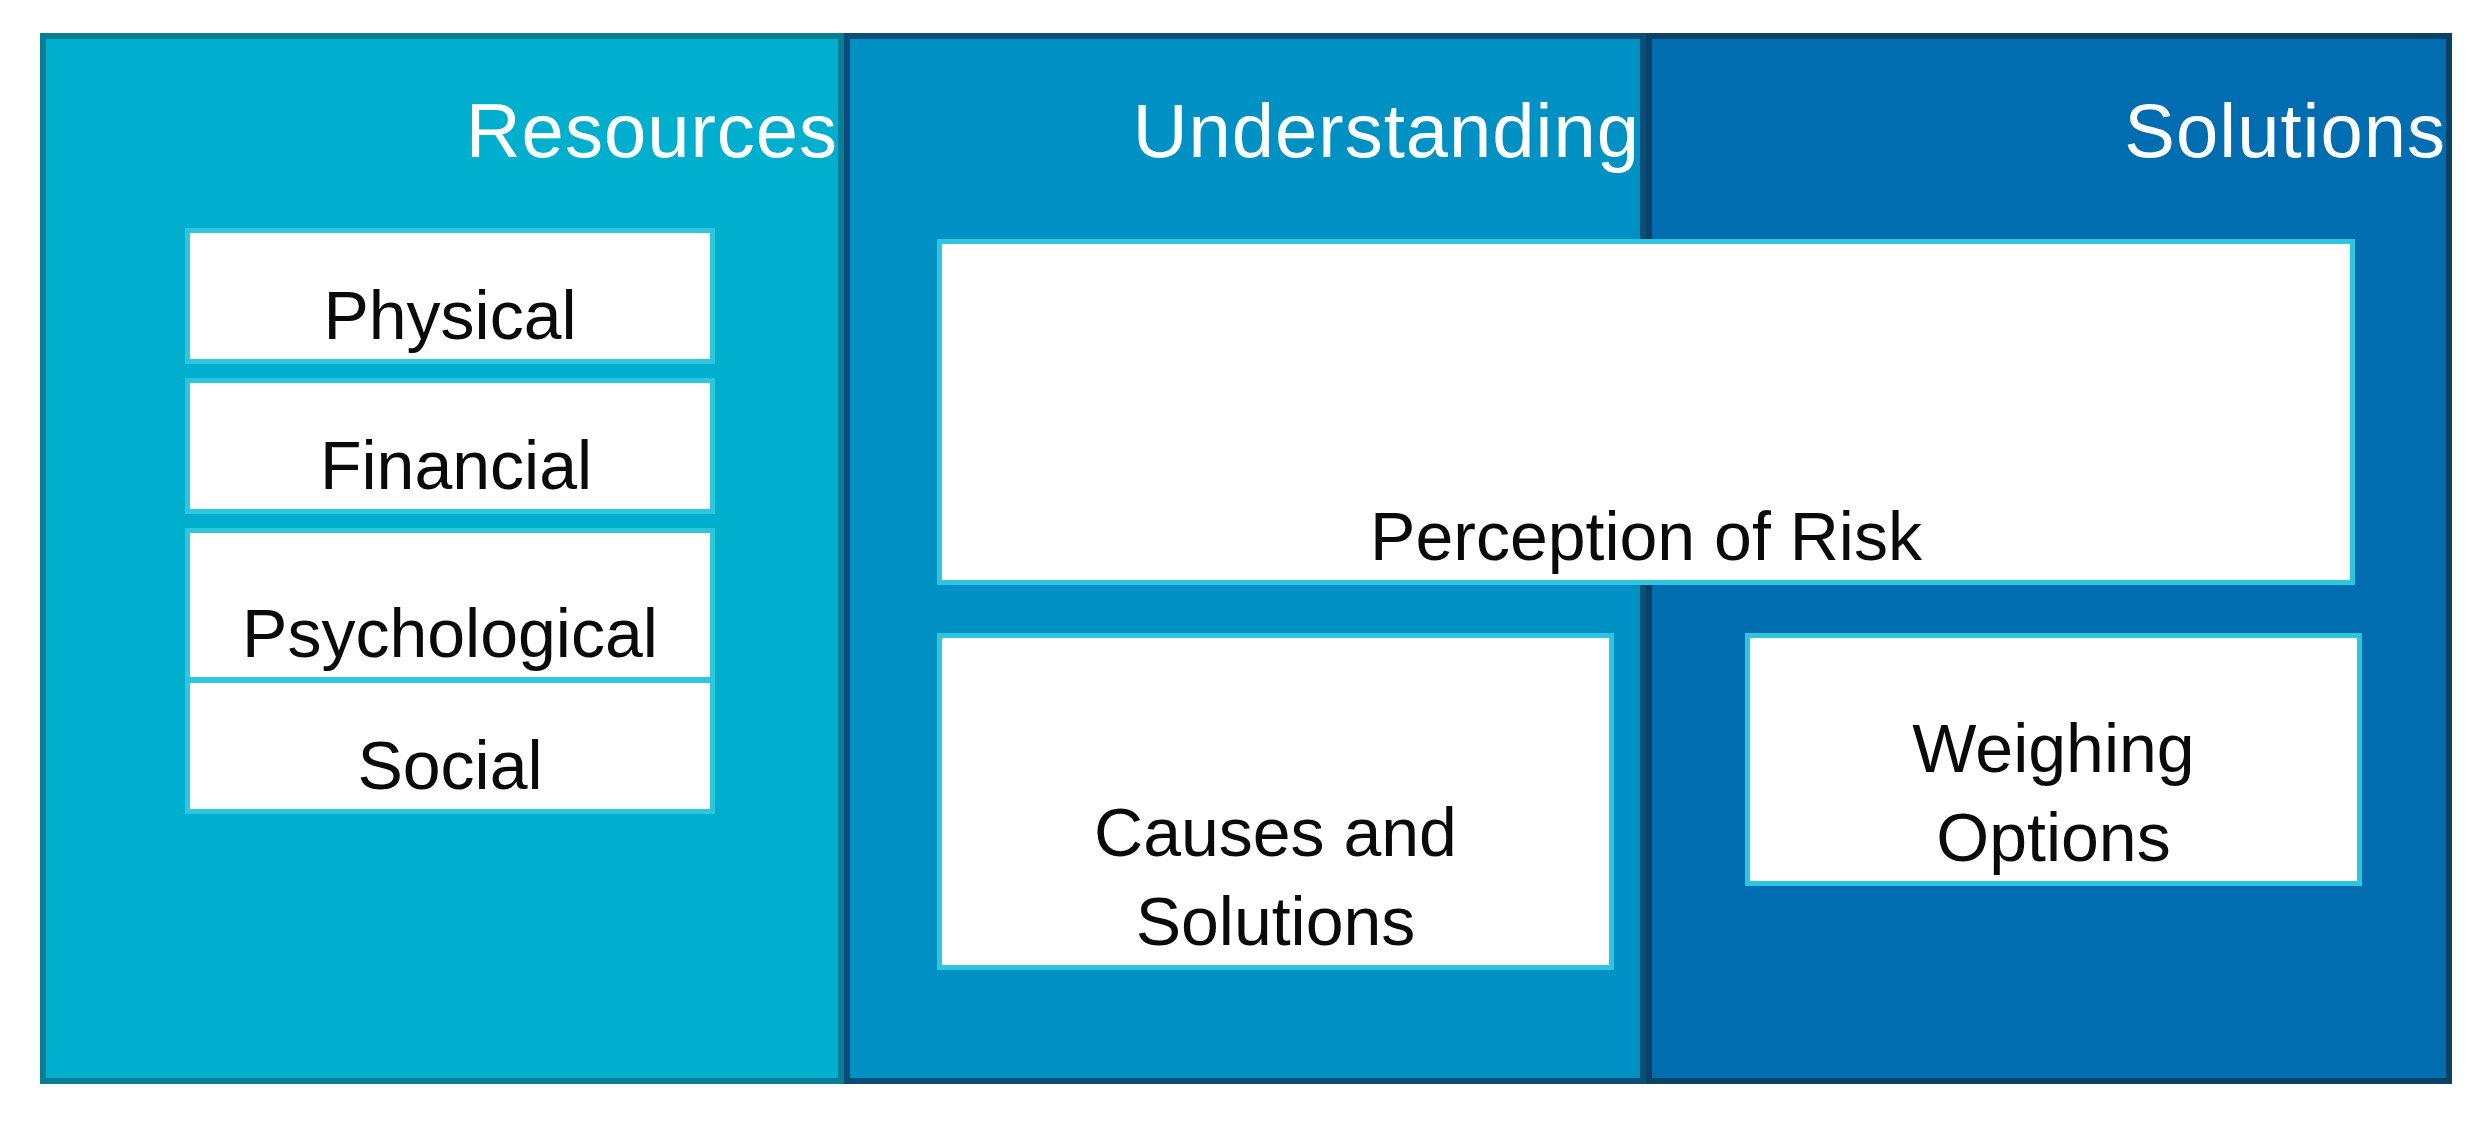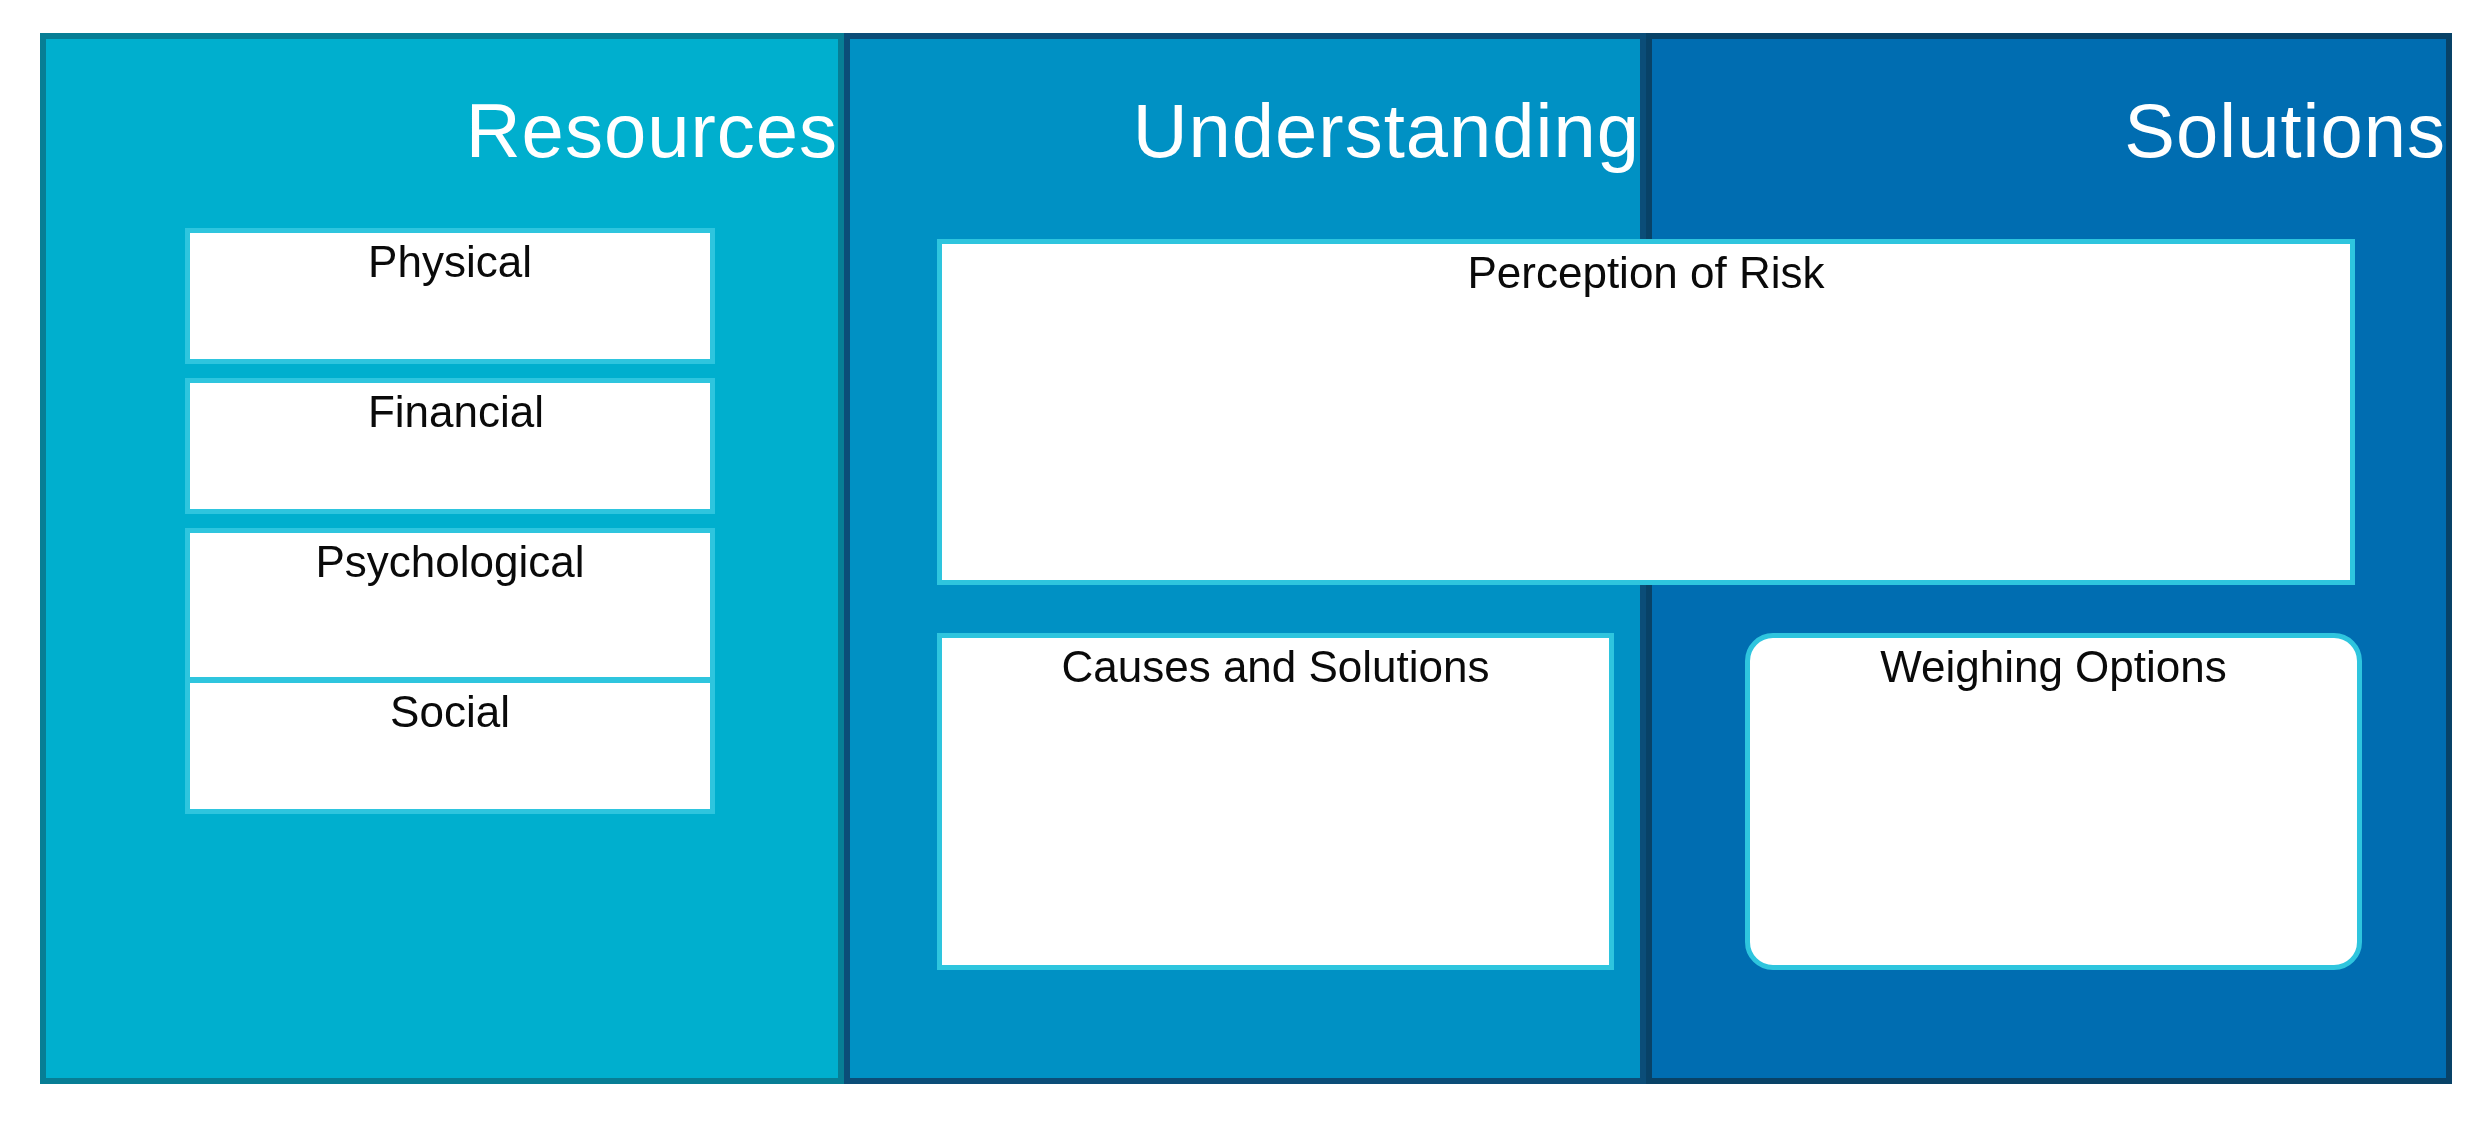--- a/index.html
+++ b/index.html
@@ -50,38 +50,38 @@
     font-weight: 300;
     line-height: 1.1;
     letter-spacing: 1px;
   }
   .box {
     position: absolute;
     box-sizing: border-box;
     background: #FFFFFF;
     border: 5px solid #2EC5DE;
     display: flex;
-    align-items: flex-start;
+    align-items: flex-end;
     justify-content: center;
     text-align: center;
     color: #0A0A0A;
-    font-size: 44px;
+    font-size: 68px;
     line-height: 1.3;
   }
   .box span {
     display: inline-block;
   }
   .box-physical      { left: 185px; top: 228px; width: 530px; height: 136px; }
   .box-financial     { left: 185px; top: 378px; width: 530px; height: 136px; padding-left: 12px; }
   .box-psychological { left: 185px; top: 528px; width: 530px; height: 154px; }
   .box-social        { left: 185px; top: 678px; width: 530px; height: 136px; }
   .box-political     { left: 185px; top: 828px; width: 530px; height: 136px; }
   .box-perception    { left: 937px; top: 239px; width: 1418px; height: 346px; }
   .box-causes        { left: 937px;  top: 633px; width: 677px; height: 337px; }
-  .box-weighing      { left: 1745px; top: 633px; width: 617px; height: 337px; border-radius: 28px; }
+  .box-weighing      { left: 1745px; top: 633px; width: 617px; height: 253px; }
   .narrow span { max-width: 430px; }
 </style>
 </head>
 <body>
 
 <div class="canvas">
 
   <div class="panel panel-resources">
     <div class="panel-title">Resources</div>
   </div>

